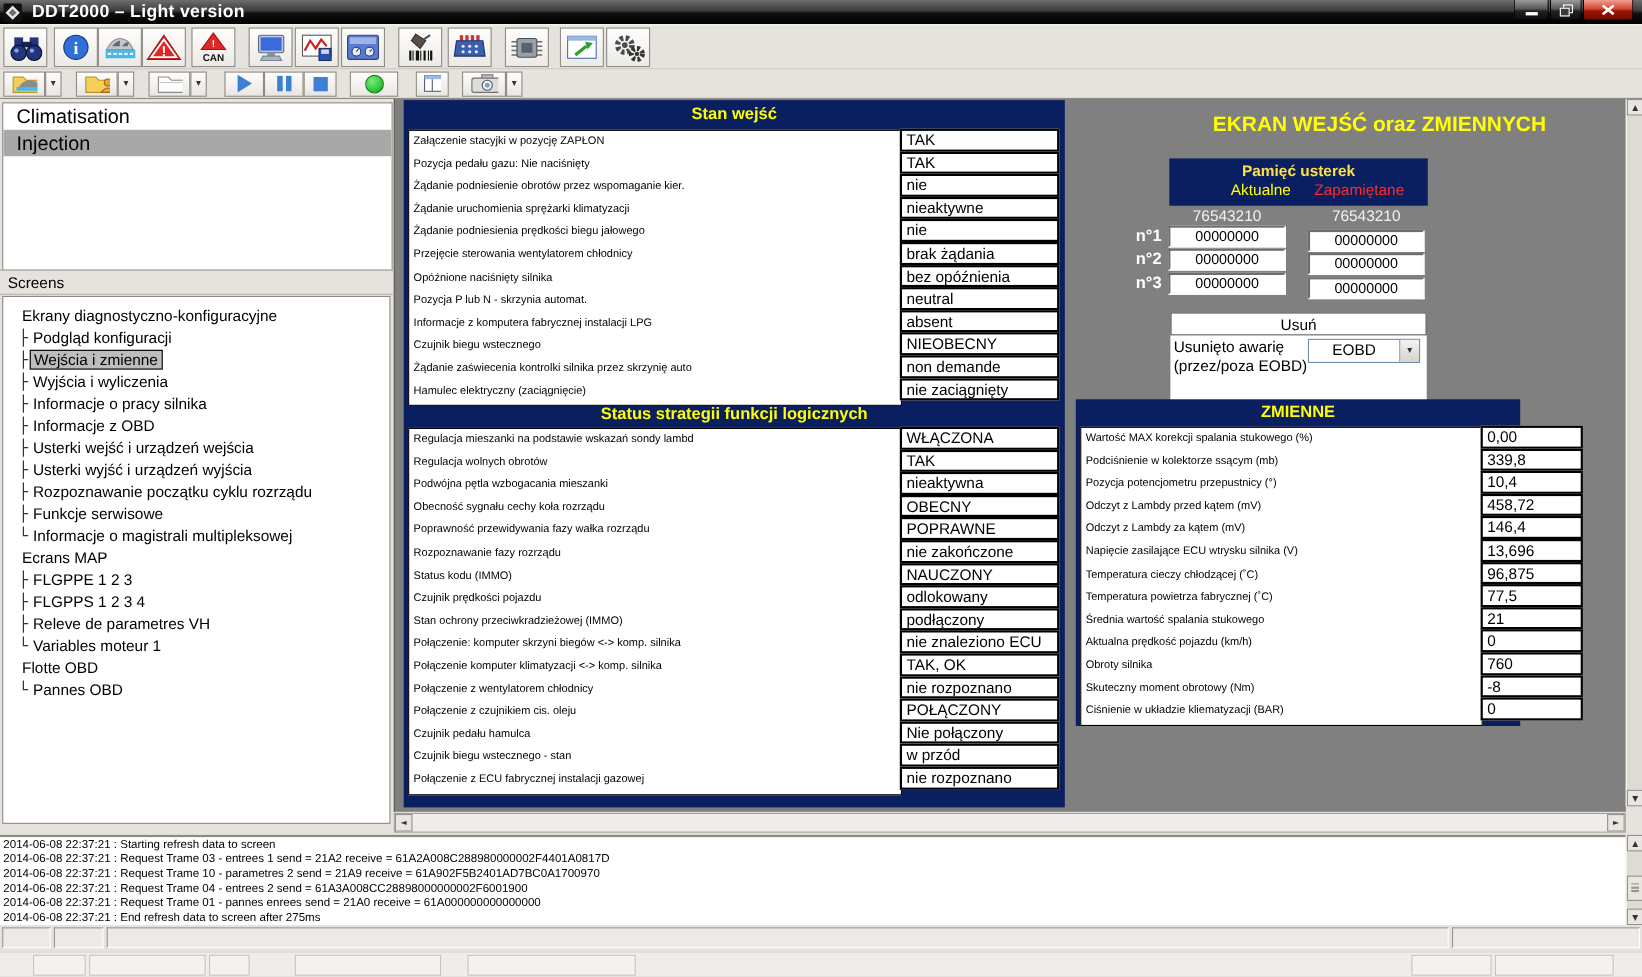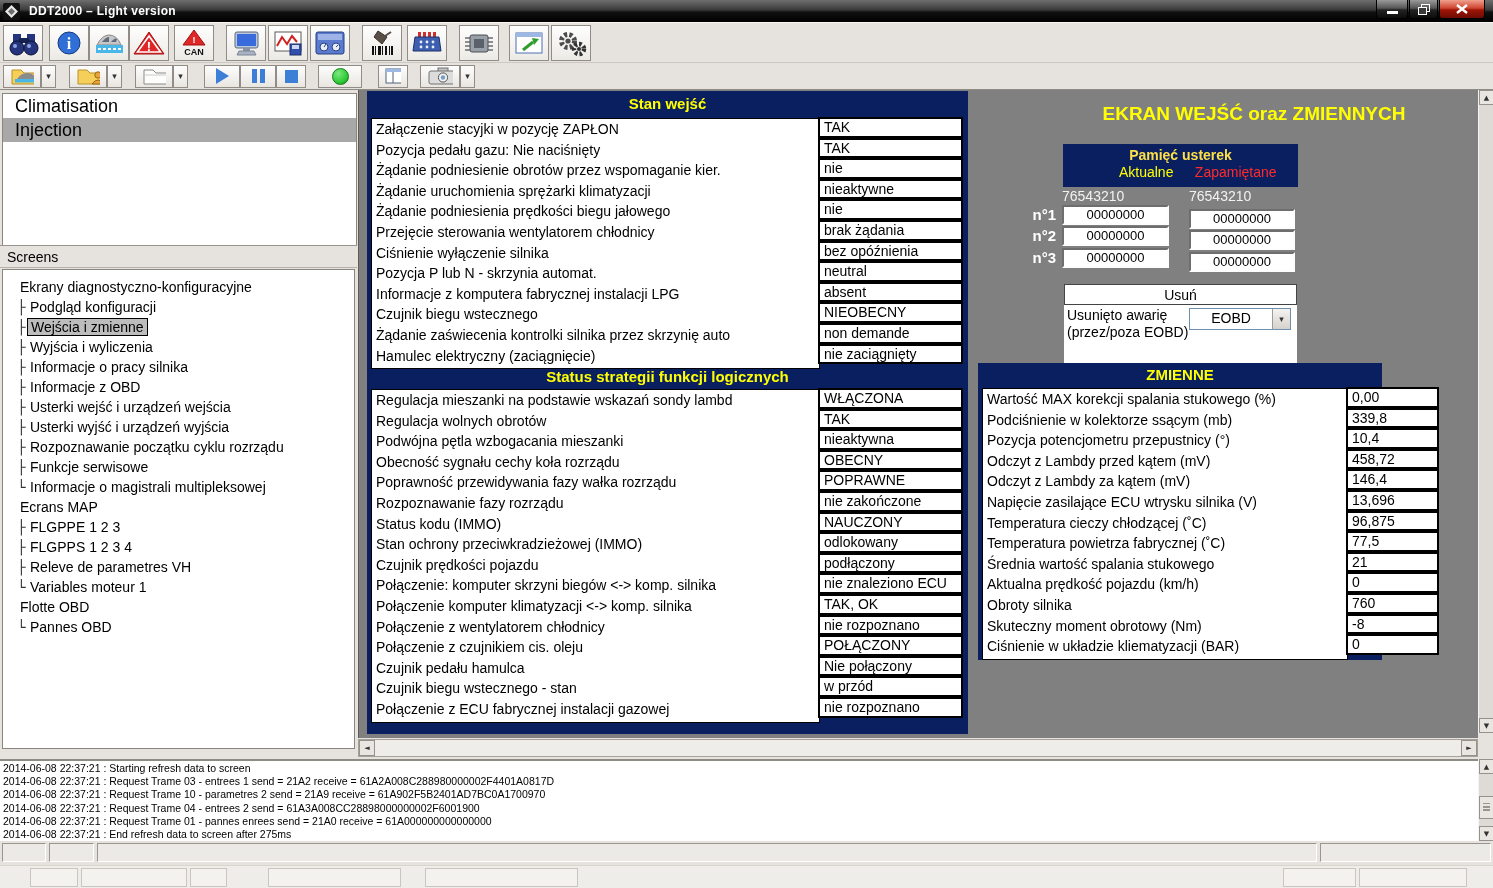--- a/index.html
+++ b/index.html
@@ -4,21 +4,21 @@
 <style>
   html,body{margin:0;padding:0;}
   body{width:1493px;height:888px;position:relative;overflow:hidden;
        background:#e6e3de;font-family:"Liberation Sans",sans-serif;color:#000;}
 
   
   .titlebar{position:absolute;left:0;top:0;width:1493px;height:22px;
     background:linear-gradient(#6e6e6e,#3a3a3a 45%,#101010 55%,#000);
     display:flex;align-items:center;}
   .app-icon{margin-left:3px;}
-  .title-text{color:#fff;font-weight:bold;font-size:12px;margin-left:9px;letter-spacing:.3px;}
+  .title-text{color:#fff;font-weight:bold;font-size:16px;margin-left:9px;letter-spacing:.3px;}
   .winbtns{position:absolute;right:8px;top:0;display:flex;}
   .win-btn{height:18px;border:1px solid #000;border-top:none;margin-left:1px;
     background:linear-gradient(#9a9a9a,#565656 45%,#232323 55%,#0c0c0c);
     display:flex;align-items:center;justify-content:center;border-radius:0 0 3px 3px;cursor:default;}
   .win-btn.min{width:30px;}
   .win-btn.max{width:27px;}
   .win-btn.close{width:44px;background:linear-gradient(#f0a08e,#cf4631 45%,#9e1407 55%,#6d0b02);}
   .min-glyph{display:block;width:11px;height:3px;background:#fff;margin-top:6px;}
   .restore-glyph{position:relative;width:12px;height:11px;display:block;}
   .restore-glyph b{position:absolute;border:1.4px solid #fff;}
@@ -54,34 +54,34 @@
   .tree-item{height:20px;line-height:20px;font-size:14px;white-space:nowrap;}
   .tree-prefix{display:inline-block;width:10px;color:#333;font-family:"DejaVu Sans",sans-serif;}
   .tree-prefix:empty{width:0;}
   .tree-label{padding:0 3px;}
   .tree-item.selected .tree-label{background:#bdbdbd;border:1px solid #000;}
 
   .mainview{position:absolute;left:358px;top:0;width:1120px;height:648px;background:#808080;border-left:1px solid #5f5b55;box-sizing:border-box;}
   .panel-navy{position:absolute;background:#0a1f60;}
   .dt-title{position:absolute;left:0;width:100%;text-align:center;color:#ffff00;font-weight:bold;font-size:15px;}
   .dt-labels{position:absolute;background:#fff;border:1px solid #000;overflow:hidden;}
-  .dt-label{height:20.6px;line-height:20.6px;font-size:14px;padding-left:4px;white-space:nowrap;overflow:hidden;}
+  .dt-label{height:20.6px;line-height:20.6px;font-size:10px;padding-left:4px;white-space:nowrap;overflow:hidden;}
   .dt-values{position:absolute;}
   .dt-valbox{height:20.6px;box-sizing:border-box;background:#fff;border:2px solid #000;
     font-size:14px;line-height:16px;padding-left:4px;white-space:nowrap;overflow:hidden;}
 
   .ekran-title{position:absolute;left:655px;top:13px;width:480px;text-align:center;
     color:#ffff00;font-weight:bold;font-size:19px;}
   .pamiec{position:absolute;left:704px;top:54px;width:235px;height:43px;background:#0a1f60;}
   .pamiec-title{text-align:center;color:#fde047;font-weight:bold;font-size:14px;padding-top:3px;}
   .pamiec-cols{display:flex;font-size:14px;margin-top:1px;}
   .pamiec-cols .c1{width:47%;text-align:right;color:#ffff00;}
   .pamiec-cols .c2{width:53%;text-align:center;color:#ff2a2a;}
   .bit-headers{position:absolute;left:703px;top:98px;display:flex;color:#f2f2f2;font-size:14px;}
-  .bit-headers span{display:inline-block;text-align:left;}
+  .bit-headers span{display:inline-block;text-align:center;}
   .bit-headers .b1{width:107px;}
   .bit-headers .b2{width:106px;margin-left:20px;}
   .pam-rows{position:absolute;left:645px;top:115px;}
   .pam-row{display:flex;height:21.3px;align-items:flex-start;}
   .pam-lbl{width:52px;text-align:right;color:#fff;font-weight:bold;font-size:15px;padding-right:6px;line-height:20px;}
   .pam-box{width:107px;height:20px;box-sizing:border-box;background:#fff;text-align:center;font-size:13px;line-height:15px;
     border-top:2px solid #6e6e6e;border-left:2px solid #6e6e6e;border-bottom:2px solid #fdfdfd;border-right:2px solid #fdfdfd;}
   .pam-box.c2{width:106px;margin-left:20px;transform:translateY(4px);}
   .usun-btn{position:absolute;left:705px;top:194px;width:233px;height:21px;background:#fff;border:1px solid #444;
     font-size:14px;text-align:center;line-height:19px;font-family:"Liberation Sans",sans-serif;cursor:default;}
@@ -375,21 +375,21 @@
     <div class="panel-navy" style="left:8px;top:1px;width:601px;height:643px;">
       <div class="dt-title" style="top:4px;">Stan wejść</div>
       <div class="dt-labels" style="left:4px;top:27px;width:447px;height:249px;">
 
       <div class="dt-label">Załączenie  stacyjki w pozycję ZAPŁON</div>
           <div class="dt-label">Pozycja pedału  gazu: Nie naciśnięty</div>
           <div class="dt-label">Żądanie  podniesienie obrotów  przez wspomaganie  kier.</div>
           <div class="dt-label">Żądanie  uruchomienia sprężarki klimatyzacji</div>
           <div class="dt-label">Żądanie  podniesienia prędkości biegu jałowego</div>
           <div class="dt-label">Przejęcie sterowania  wentylatorem  chłodnicy</div>
-          <div class="dt-label">Ciśnienie  wyłączenie silnika</div>
+          <div class="dt-label">Opóźnione  naciśnięty silnika</div>
           <div class="dt-label">Pozycja P lub N  - skrzynia automat.</div>
           <div class="dt-label">Informacje z komputera  fabrycznej instalacji LPG</div>
           <div class="dt-label">Czujnik biegu wstecznego</div>
           <div class="dt-label">Żądanie zaświecenia  kontrolki silnika przez skrzynię auto</div>
           <div class="dt-label">Hamulec  elektryczny (zaciągnięcie)</div>
         </div>
       <div class="dt-values" style="left:451px;top:26px;width:145px;">
 
       <div class="dt-valbox">TAK</div>
           <div class="dt-valbox">TAK</div>
@@ -408,22 +408,22 @@
       <div class="dt-title" style="top:277px;">Status strategii funkcji  logicznych</div>
       <div class="dt-labels" style="left:4px;top:298px;width:447px;height:332px;">
 
       <div class="dt-label">Regulacja  mieszanki na podstawie  wskazań  sondy lambd</div>
           <div class="dt-label">Regulacja  wolnych  obrotów</div>
           <div class="dt-label">Podwójna  pętla  wzbogacania  mieszanki</div>
           <div class="dt-label">Obecność  sygnału  cechy koła  rozrządu</div>
           <div class="dt-label">Poprawność  przewidywania  fazy wałka  rozrządu</div>
           <div class="dt-label">Rozpoznawanie   fazy rozrządu</div>
           <div class="dt-label">Status  kodu  (IMMO)</div>
+          <div class="dt-label">Czujnik  prędkości  pojazdu</div>
           <div class="dt-label">Stan ochrony  przeciwkradzieżowej  (IMMO)</div>
-          <div class="dt-label">Czujnik  prędkości  pojazdu</div>
           <div class="dt-label">Połączenie:  komputer  skrzyni biegów   &lt;-&gt; komp.  silnika</div>
           <div class="dt-label">Połączenie  komputer  klimatyzacji &lt;-&gt; komp.  silnika</div>
           <div class="dt-label">Połączenie  z wentylatorem  chłodnicy</div>
           <div class="dt-label">Połączenie  z czujnikiem cis.  oleju</div>
           <div class="dt-label">Czujnik   pedału  hamulca</div>
           <div class="dt-label">Czujnik  biegu  wstecznego  - stan</div>
           <div class="dt-label">Połączenie  z ECU fabrycznej  instalacji gazowej</div>
         </div>
       <div class="dt-values" style="left:451px;top:297px;width:145px;">
 

